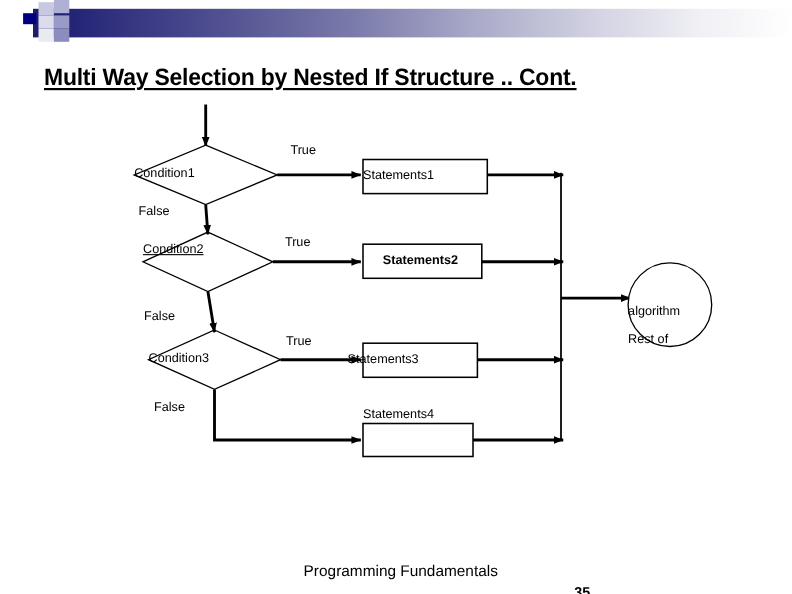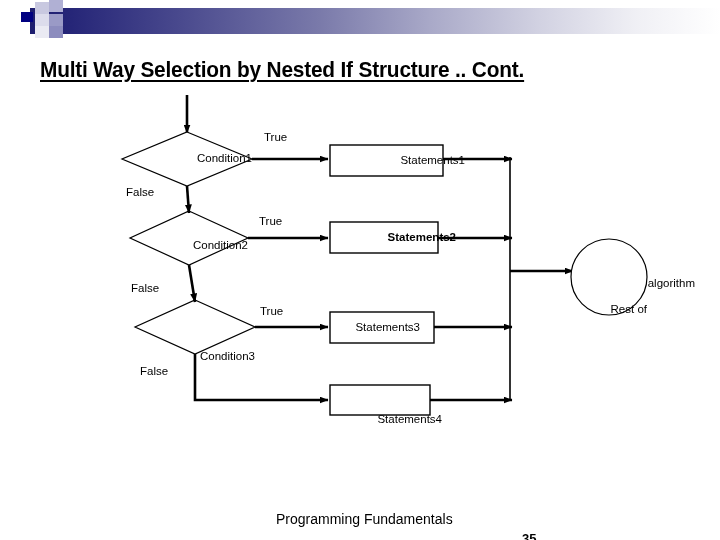--- a/index.html
+++ b/index.html
@@ -59,21 +59,21 @@
     position: absolute;
     font-size: 11.5px;
     color: #000;
     white-space: nowrap;
   }
   .node-text {
     position: absolute;
     font-size: 11.5px;
     color: #000;
     white-space: nowrap;
-    text-align: right;
+    text-align: left;
   }
 
   
   #footer-text {
     position: absolute;
     left: 276px; top: 511px;
     font-size: 14px;
     white-space: nowrap;
   }
   #page-number {
@@ -136,34 +136,34 @@
     <line x1="430" y1="400" x2="512" y2="400" stroke="#000" stroke-width="2.6" marker-end="url(#arrowhead)"></line>
 
     <line x1="510" y1="157" x2="510" y2="401" stroke="#000" stroke-width="1.6"></line>
 
     <line x1="510" y1="271" x2="573" y2="271" stroke="#000" stroke-width="2.6" marker-end="url(#arrowhead)"></line>
 
     <circle cx="609" cy="277" r="38" fill="#fff" stroke="#000" stroke-width="1.2"></circle>
   </svg>
 
   <div class="node-text" style="left:122px; top:152px; width:130px;">Condition1</div>
-  <div class="node-text" style="left:130px; top:239px; width:118px;">Condition2</div>
-  <div class="node-text" style="left:135px; top:320px; width:120px;margin-top:30px;">Condition3</div>
+  <div class="node-text" style="left:130px; top:221px; width:118px;text-decoration:underline;">Condition2</div>
+  <div class="node-text" style="left:135px; top:320px; width:120px;">Condition3</div>
 
   <div class="fc-label" style="left:264px; top:131px;">True</div>
   <div class="fc-label" style="left:259px; top:215px;">True</div>
   <div class="fc-label" style="left:260px; top:305px;">True</div>
 
   <div class="fc-label" style="left:126px; top:186px;">False</div>
   <div class="fc-label" style="left:131px; top:282px;">False</div>
   <div class="fc-label" style="left:140px; top:365px;">False</div>
 
   <div class="node-text" style="left:330px; top:154px; width:135px;">Statements1</div>
   <div class="node-text" style="left:348px; top:231px; width:108px;font-weight:bold;">Statements2</div>
   <div class="node-text" style="left:316px; top:321px; width:104px;">Statements3</div>
-  <div class="node-text" style="left:330px; top:413px; width:112px;">Statements4</div>
+  <div class="node-text" style="left:330px; top:371px; width:112px;">Statements4</div>
 
   <div class="node-text" style="left:571px; top:263px; width:76px;margin-top:40px;">Rest of</div>
-  <div class="node-text" style="left:603px; top:277px; width:92px;">algorithm</div>
+  <div class="node-text" style="left:571px; top:277px; width:92px;">algorithm</div>
 </div>
 
 <div id="footer-text">Programming Fundamentals</div>
 <div id="page-number">35</div>
 
 </body></html>

